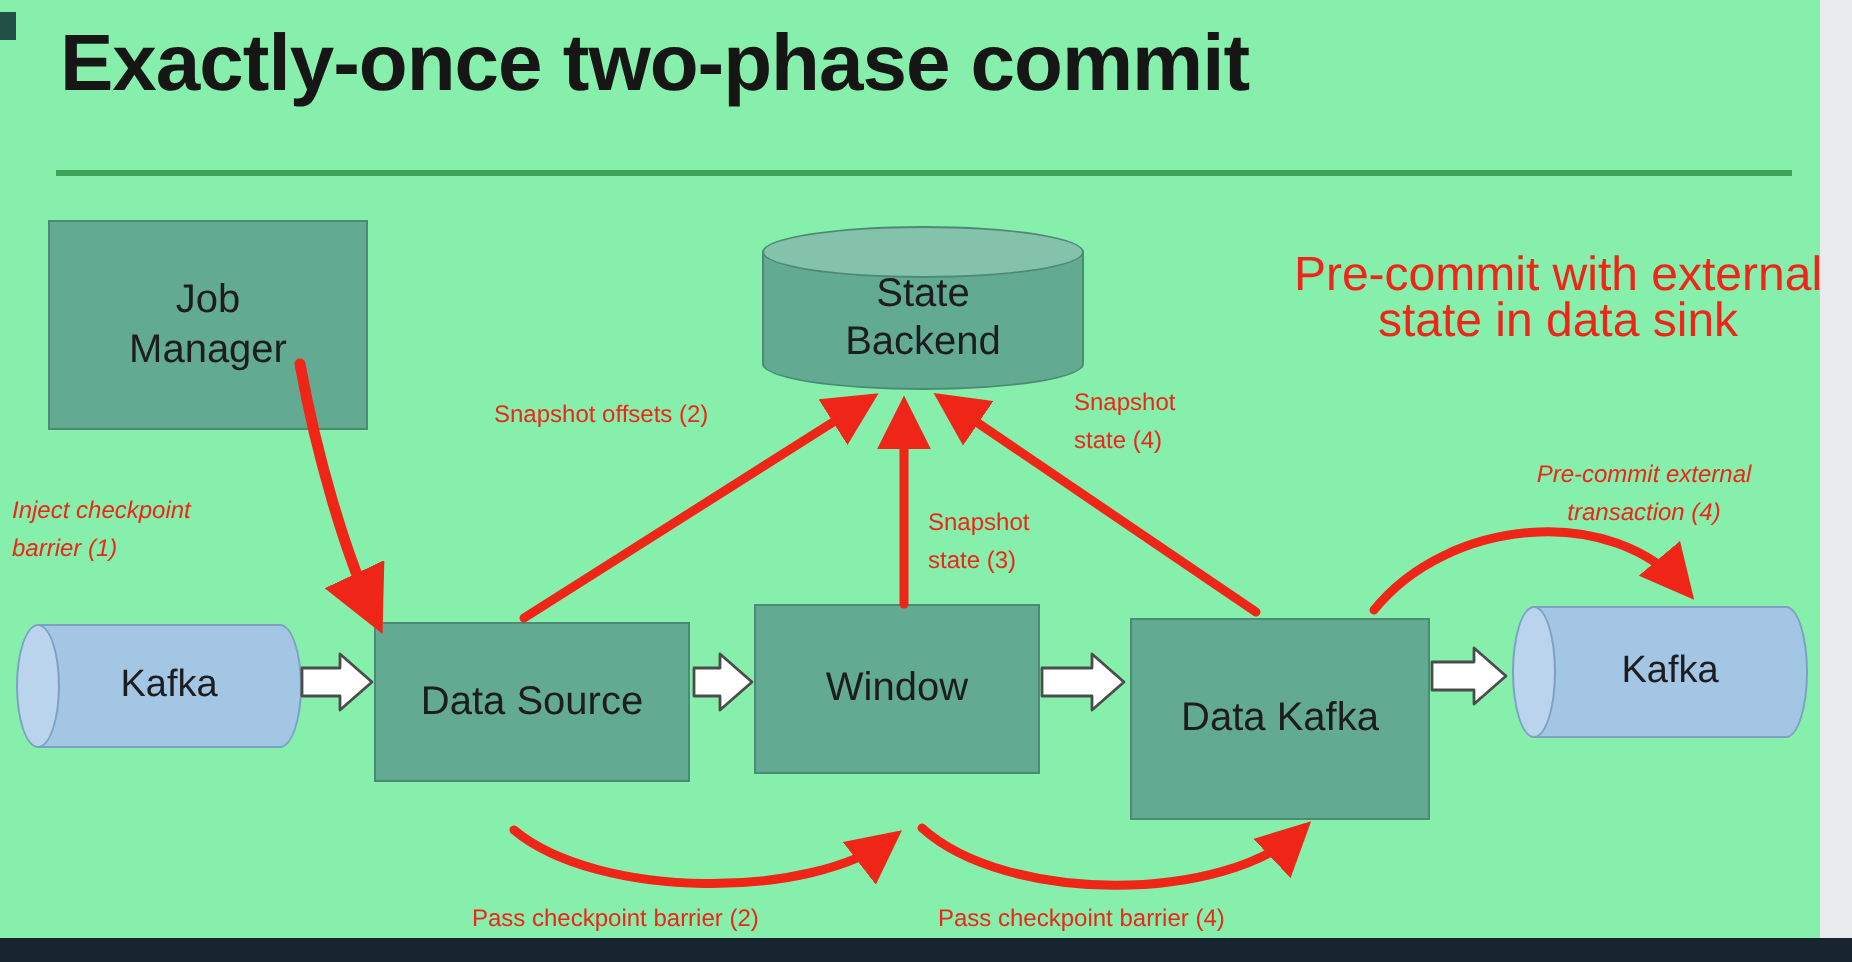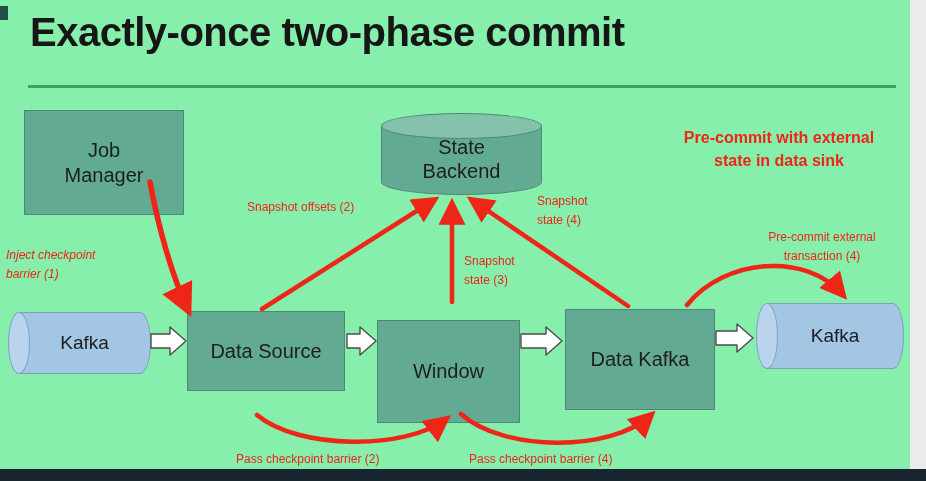--- a/index.html
+++ b/index.html
@@ -18,36 +18,36 @@
     position: absolute; left: 30px; top: 10px;
     font-size: 40px; font-weight: 700; letter-spacing: -0.5px;
     color: #161616; z-index: 3;
   }
   .rule {
     position: absolute; left: 28px; top: 85px; width: 868px; height: 3px;
     background: var(--title-rule-green, #3fa45a); z-index: 3;
   }
   .note {
     position: absolute; left: 633px; top: 126px; width: 292px;
-    text-align: center; font-size: 16px; font-weight: 700; line-height: 23px;
+    text-align: center; font-size: 24px; font-weight: 400; line-height: 23px;
     color: var(--accent-red, #ee2517); z-index: 6;
   }
 
   
   .box {
     position: absolute;
     background: var(--node-fill, #62ab92);
     border: 1.5px solid var(--node-border, #4d8a75);
     display: flex; align-items: center; justify-content: center;
     text-align: center; font-size: 20px; z-index: 2;
     box-sizing: border-box;
   }
   #job-manager  { left: 10px;  top: 110px; width: 160px; height: 105px; line-height: 25px; margin-left: 14px; }
   #data-source  { left: 187px; top: 311px; width: 158px; height: 80px; }
-  #window-node  { left: 377px; top: 320px; width: 143px; height: 103px; }
+  #window-node  { left: 377px; top: 302px; width: 143px; height: 85px; }
   #data-sink    { left: 565px; top: 309px; width: 150px; height: 101px; }
 
   
   .cyl-v { position: absolute; z-index: 2; }
   #state-backend { left: 381px; top: 113px; width: 161px; height: 82px; }
   .cyl-v-body {
     position: absolute; left: 0; right: 0; top: 13px; bottom: 0;
     background: var(--node-fill, #62ab92);
     border: 1.5px solid var(--node-border, #4d8a75); border-top: none;
     border-radius: 0 0 50% 50% / 0 0 13px 13px; box-sizing: border-box;
@@ -89,21 +89,21 @@
 
   
   .rlabel {
     position: absolute; color: var(--accent-red, #ee2517);
     font-size: 12px; line-height: 19px; z-index: 6;
   }
   #lbl-inject   { left: 6px;   top: 246px; font-style: italic; }
   #lbl-offsets  { left: 247px; top: 198px; }
   #lbl-state4   { left: 537px; top: 192px; }
   #lbl-state3   { left: 464px; top: 252px; }
-  #lbl-precommit{ left: 722px; top: 228px; width: 200px; text-align: center; }
+  #lbl-precommit{ left: 722px; top: 228px; width: 200px; text-align: center; font-style: italic; }
   #lbl-pass2    { left: 236px; top: 450px; }
   #lbl-pass3    { left: 469px; top: 450px; }
 
   
   .overlay { position: absolute; left: 0; top: 0; width: 926px; height: 481px;
              z-index: 5; pointer-events: none; }
   .red { stroke: var(--accent-red, #ee2517); fill: none; stroke-linecap: round; }
   .red.thin { stroke-width: 4.5; }
   .red.thick { stroke-width: 5.5; }
   .ah-fill { fill: var(--accent-red, #ee2517); }

